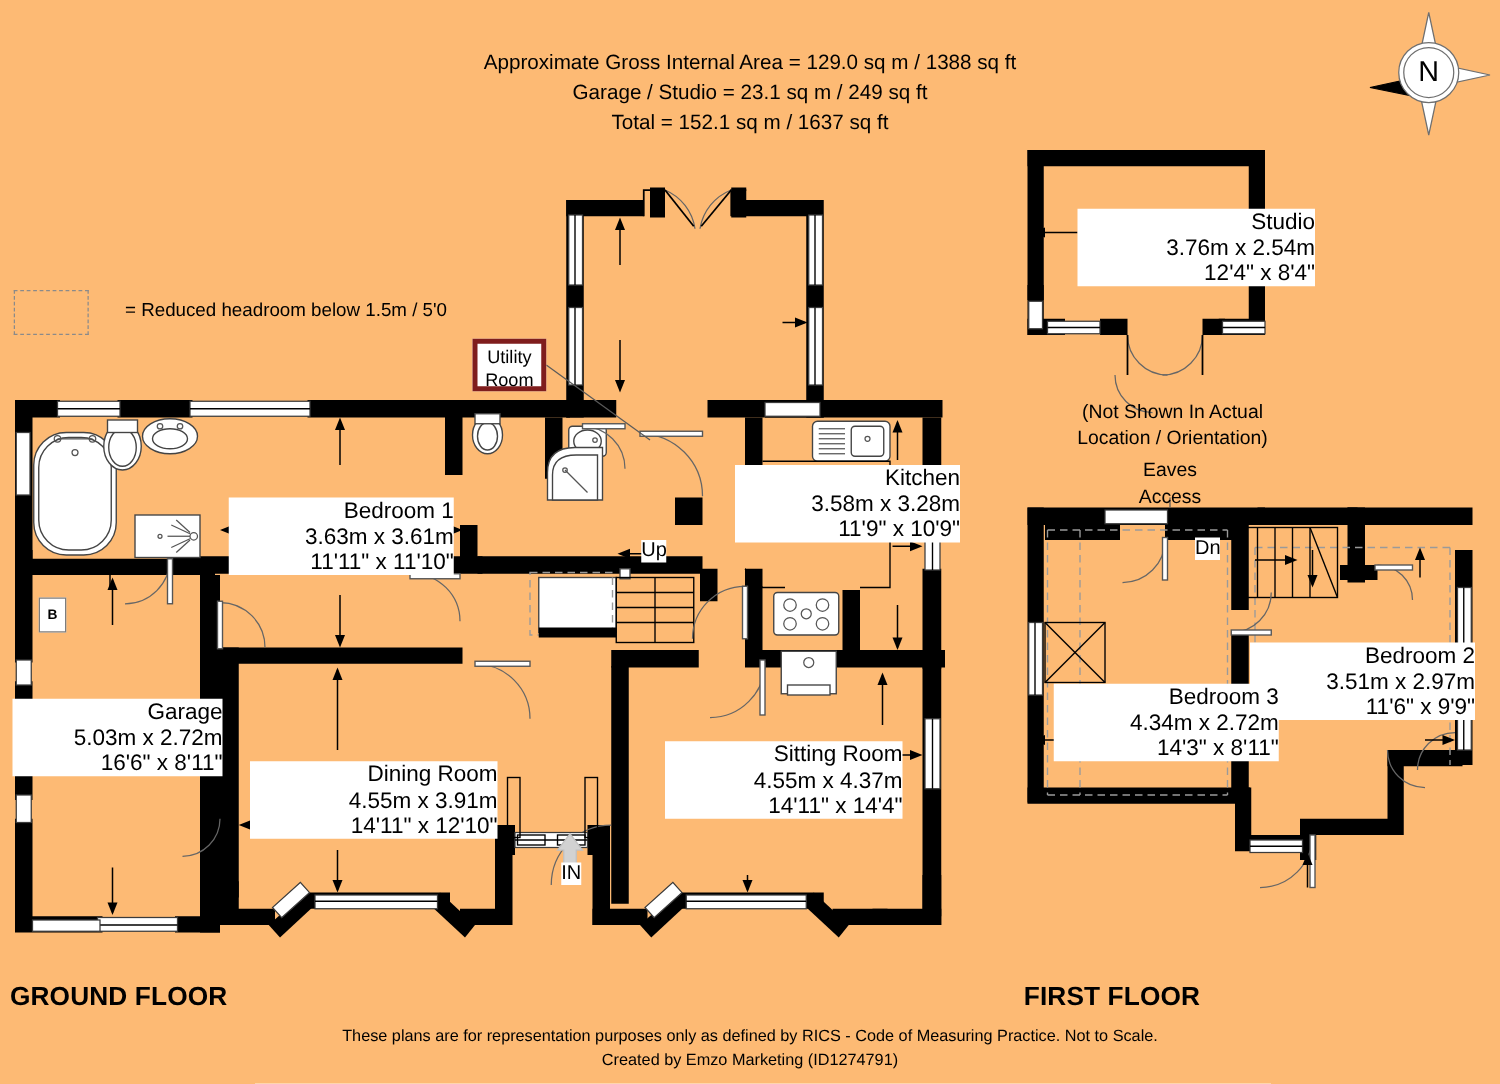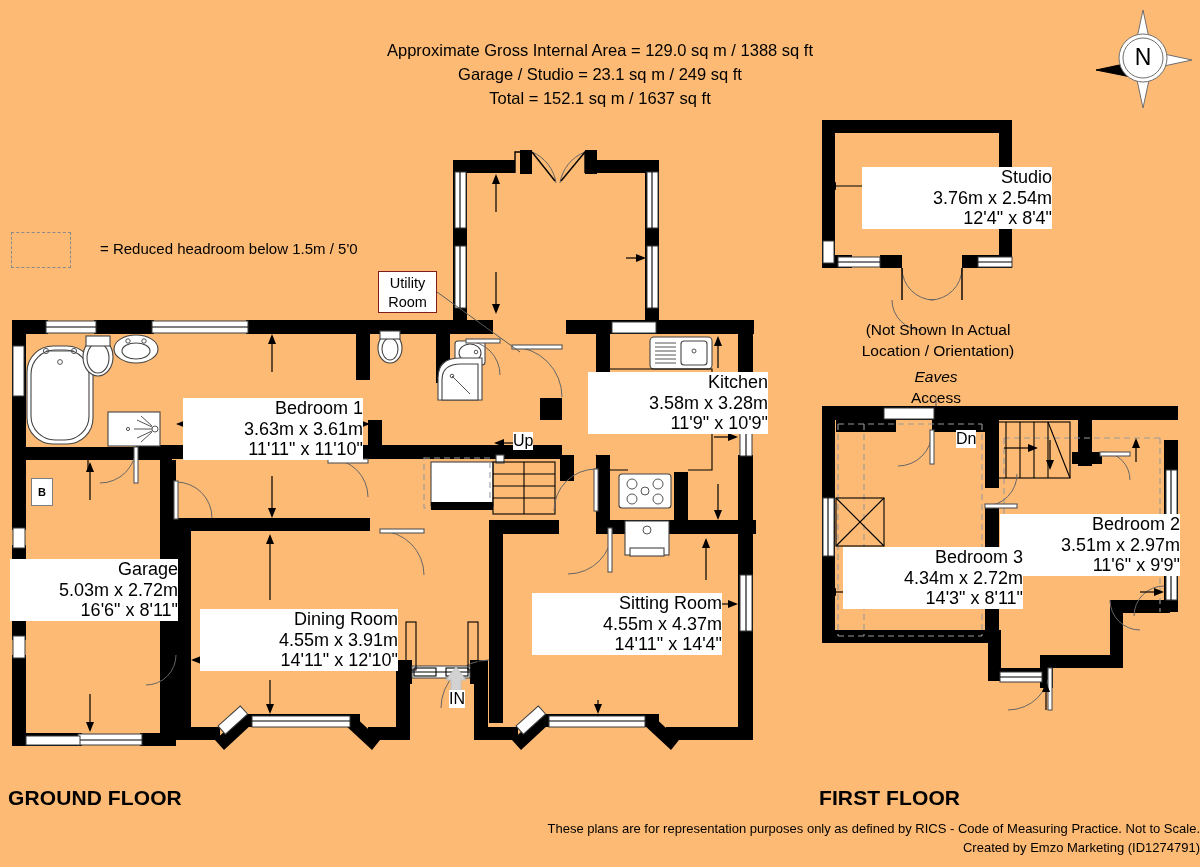--- a/index.html
+++ b/index.html
@@ -31,39 +31,39 @@
   .floor-caption {
     font-size: 21px;
     font-weight: bold;
     letter-spacing: .1px;
   }
   #ground-floor-caption { left: 8px; top: 786px; }
   #first-floor-caption { left: 819px; top: 786px; }
   
   #footer-area {
     left: 0; top: 819px; width: 1200px;
-    text-align: right;
+    text-align: center;
     font-size: 13px;
     line-height: 19px;
   }
   
   #legend-swatch {
     left: 11px; top: 232px; width: 60px; height: 36px;
     border: 1px dashed #8a8a8a;
     box-sizing: border-box;
   }
   #legend-text {
     left: 100px; top: 240px;
     font-size: 15px;
     white-space: nowrap;
   }
   
   #utility-box {
     left: 378px; top: 271px; width: 59px; height: 42px;
-    border: 1px solid #7f1d1d;
+    border: 4px solid #7f1d1d;
     background: #fff;
     font-size: 14.5px;
     line-height: 19px;
     text-align: center;
     padding-top: 2px;
     box-sizing: border-box;
     z-index: 40;
   }
   
   .room-label {
@@ -622,21 +622,21 @@
     <span class="rl-m">3.76m x 2.54m</span>
     <span class="rl-ft">12'4" x 8'4"</span>
   </div>
 
   <div class="abs note-label" style="left:823px; top:320px; width:230px;">
     <span style="display:block;">(Not Shown In Actual</span>
     <span style="display:block;">Location / Orientation)</span>
   </div>
 
   <div class="abs note-label" style="left:876px; top:367px; width:120px;">
-    <span style="display:block;font-style:italic;">Eaves</span>
+    <span style="display:block;">Eaves</span>
     <span style="display:block;">Access</span>
   </div>
 
   <div class="abs room-label" style="left:1000px; top:514px; width:180px;">
     <span class="rl-name">Bedroom 2</span>
     <span class="rl-m">3.51m x 2.97m</span>
     <span class="rl-ft">11'6" x 9'9"</span>
   </div>
 
   <div class="abs room-label" style="left:843px; top:547px; width:180px;">

